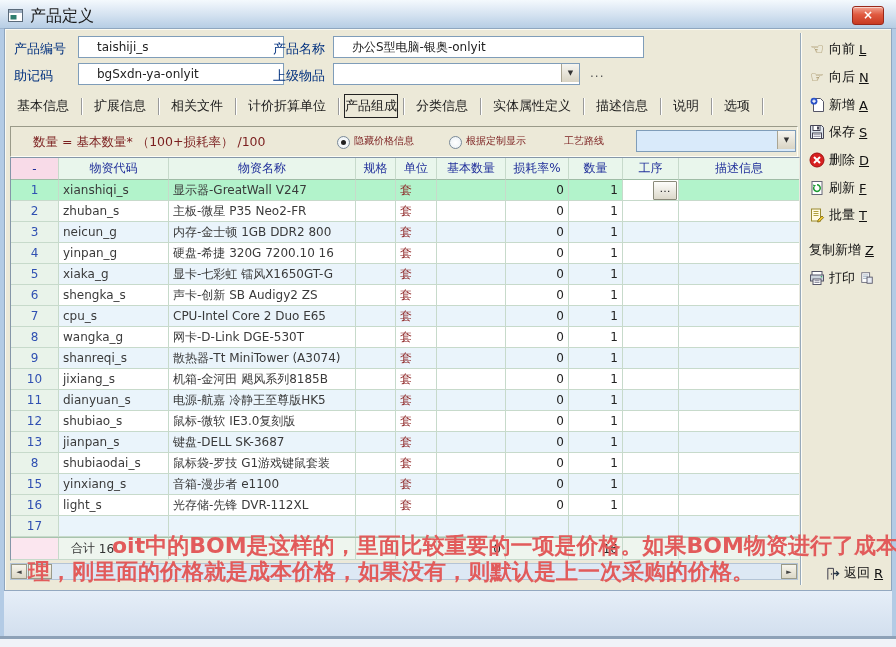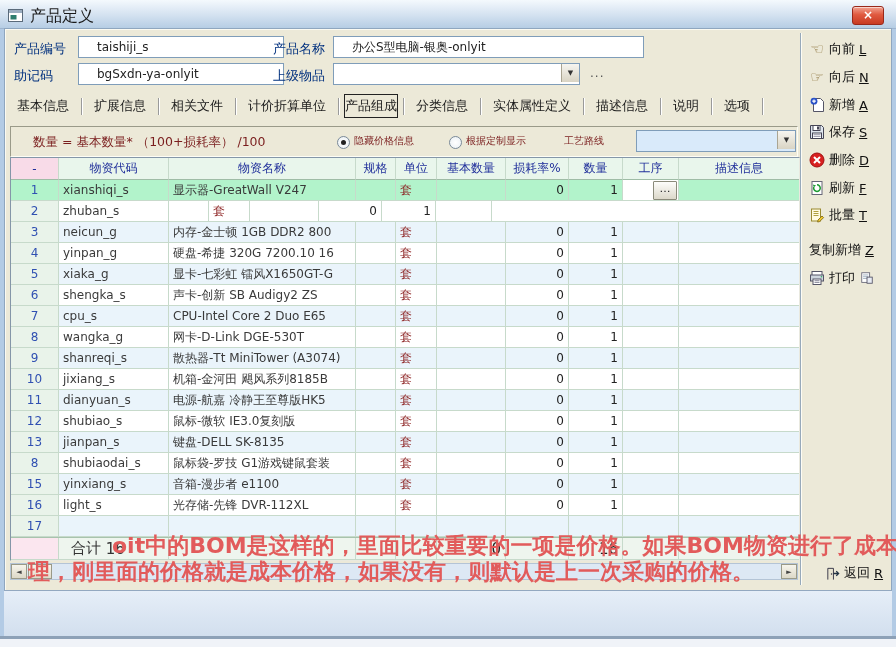--- a/index.html
+++ b/index.html
@@ -55,21 +55,21 @@
   .c5{width:69px;}.c6{width:63px;text-align:right;}.c7{width:54px;}.c8{width:56px;}.c9{flex:1 1 auto;border-right:none;}
   .g-head .c0{background:#f8dbe8;}
   .gc.numcell{justify-content:center;color:#3050b2;background:#e9f3ea;}
   .g-row.sel .gc.numcell{background:#b2f3cb;}
   .gc.unit{color:#8b1f1f;}
   .gc.rt{justify-content:flex-end;color:#222;}
   .gc.code,.gc.name{color:#3a3a3a;}
   .gc.editing{background:#fff;position:relative;}
   .ellipsis-btn{position:absolute;right:1px;top:1px;width:22px;height:17px;background:linear-gradient(#fdfdfb,#dcd8ca);
     border:1px solid #8a8a7a;border-radius:1px;font-size:11px;line-height:14px;text-align:center;color:#222;}
-  .foot-label{color:#333;font-size:15px;padding-left:12px;}
+  .foot-label{color:#333;font-size:12px;padding-left:12px;}
   
   .hscroll{position:absolute;left:10px;top:563px;width:788px;height:17px;background:#dde8f4;border:1px solid #b4c4d6;box-sizing:border-box;}
   .sc-btn{position:absolute;top:0;width:16px;height:15px;background:linear-gradient(#f7f5ec,#dcd8c8);
     border:1px solid #9a9a88;text-align:center;font-size:7px;line-height:14px;color:#444;box-sizing:border-box;}
   .sc-thumb{position:absolute;left:17px;top:0;width:24px;height:15px;background:linear-gradient(#f7f5ec,#e0dccc);
     border:1px solid #9a9a88;box-sizing:border-box;}
   
   .sidebar{position:absolute;left:803px;top:33px;width:85px;height:553px;}
   .sb-item{position:absolute;left:6px;display:flex;align-items:center;gap:4px;font-size:13px;color:#111;
     white-space:nowrap;cursor:default;}
@@ -178,20 +178,21 @@
           <div class="gc c6 rt">0</div>
           <div class="gc c7 rt">1</div>
           <div class="gc c8 editing">
             <span class="ellipsis-btn">…</span>
           </div>
           <div class="gc c9"></div>
         </div>
         <div class="g-row">
           <div class="gc c0 numcell">2</div>
           <div class="gc c1 code">zhuban_s</div>
+          <div class="gc c2 name">主板-微星 P35 Neo2-FR</div>
           <div class="gc c3"></div>
           <div class="gc c4 unit">套</div>
           <div class="gc c5 rt"></div>
           <div class="gc c6 rt">0</div>
           <div class="gc c7 rt">1</div>
           <div class="gc c8"></div>
           <div class="gc c9"></div>
         </div>
         <div class="g-row alt">
           <div class="gc c0 numcell">3</div>
@@ -309,21 +310,21 @@
           <div class="gc c4 unit">套</div>
           <div class="gc c5 rt"></div>
           <div class="gc c6 rt">0</div>
           <div class="gc c7 rt">1</div>
           <div class="gc c8"></div>
           <div class="gc c9"></div>
         </div>
         <div class="g-row alt">
           <div class="gc c0 numcell">13</div>
           <div class="gc c1 code">jianpan_s</div>
-          <div class="gc c2 name">键盘-DELL SK-8135</div>
+          <div class="gc c2 name">键盘-DELL SK-3687</div>
           <div class="gc c3"></div>
           <div class="gc c4 unit">套</div>
           <div class="gc c5 rt"></div>
           <div class="gc c6 rt">0</div>
           <div class="gc c7 rt">1</div>
           <div class="gc c8"></div>
           <div class="gc c9"></div>
         </div>
         <div class="g-row">
           <div class="gc c0 numcell">8</div>

